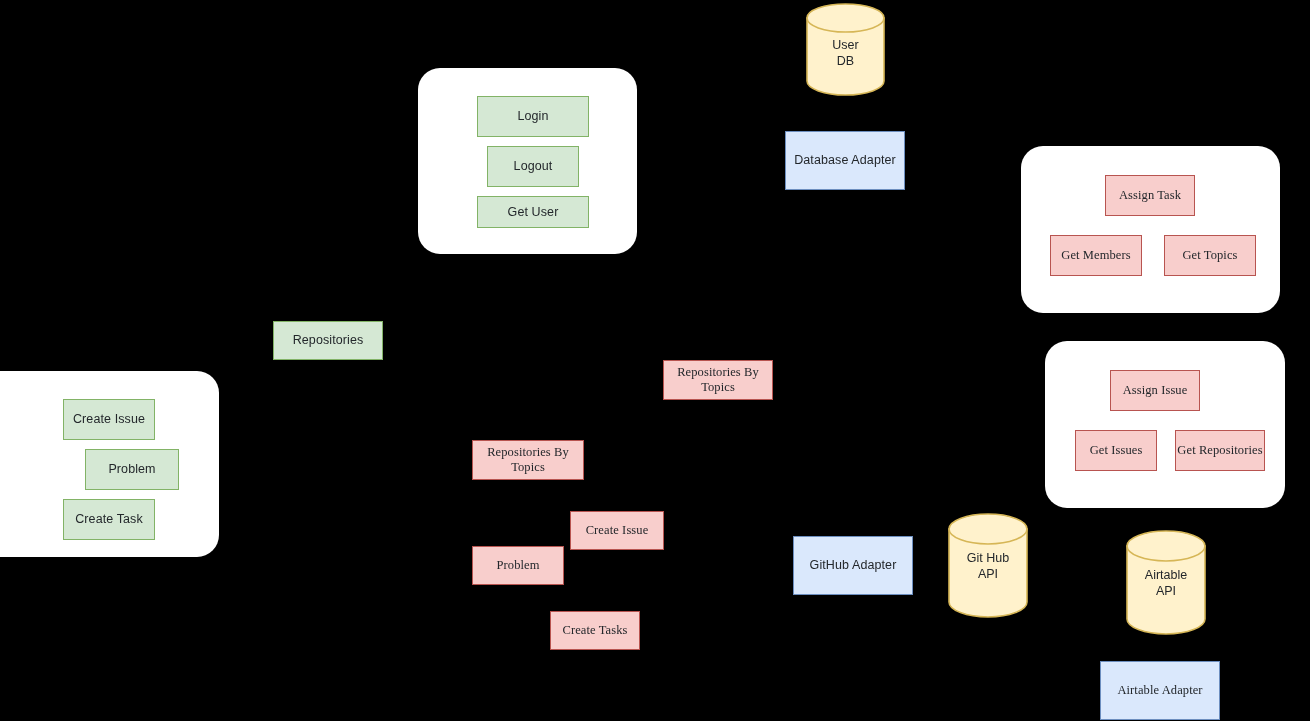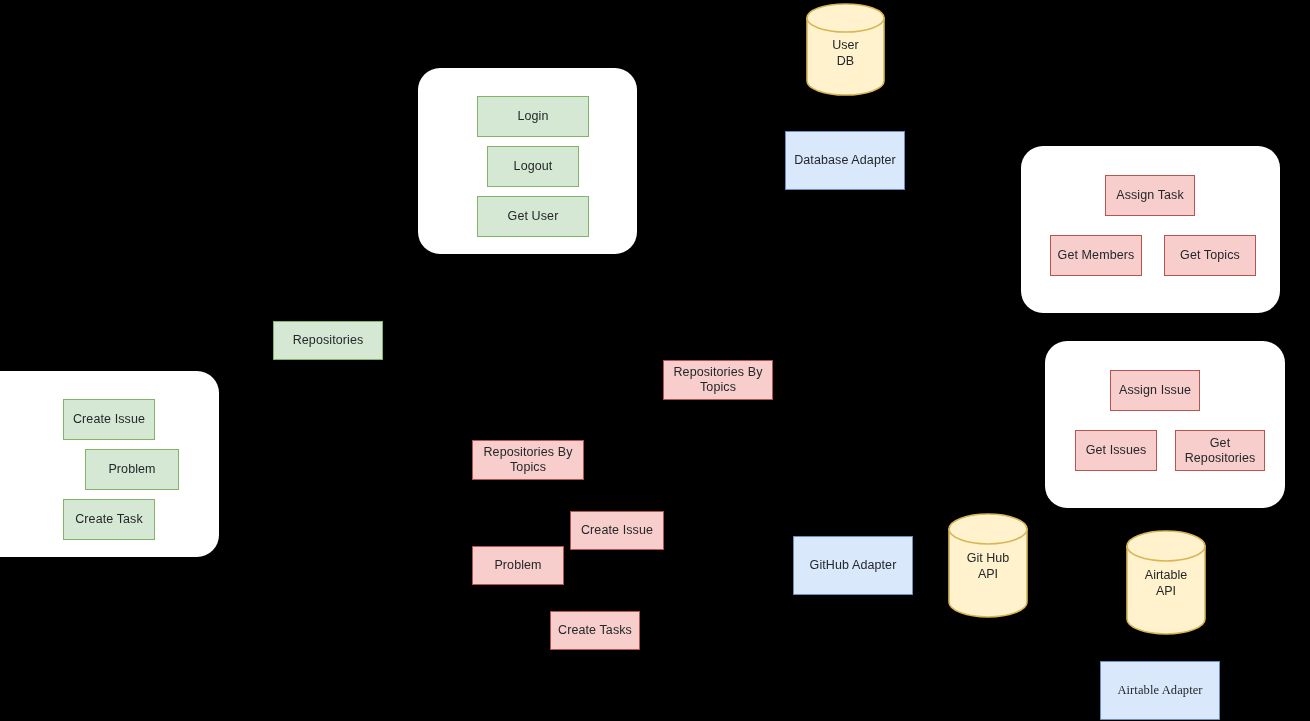--- a/index.html
+++ b/index.html
@@ -34,20 +34,21 @@
     letter-spacing: 0.1px;
   }
   .node.green {
     background: #d5e8d4;
     border: 1px solid #82b366;
     margin-left: 13px;
   }
   .node.pink {
     background: #f8cecc;
     border: 1px solid #b85450;
+    font-family: Liberation Serif, serif;
   }
   .node.blue {
     background: #dae8fc;
     border: 1px solid #6c8ebf;
   }
   .cyl {
     position: absolute;
     box-sizing: border-box;
     text-decoration: underline;
   }
@@ -68,21 +69,21 @@
   }
 </style>
 </head>
 <body>
 
 <div id="canvas">
 
   <div class="panel" style="left:418px; top:68px; width:219px; height:186px;">
     <div class="node green" style="left:46px; top:28px; width:112px; height:41px;">Login</div>
     <div class="node green" style="left:56px; top:78px; width:92px; height:41px;">Logout</div>
-    <div class="node green" style="left:46px; top:128px; width:112px; height:41px;">Get User</div>
+    <div class="node green" style="left:46px; top:128px; width:112px; height:32px;">Get User</div>
   </div>
 
   <div class="panel" style="left:-38px; top:371px; width:257px; height:186px;">
     <div class="node green" style="left:88px; top:28px; width:92px; height:41px;">Create Issue</div>
     <div class="node green" style="left:110px; top:78px; width:94px; height:41px;">Problem</div>
     <div class="node green" style="left:88px; top:128px; width:92px; height:41px;">Create Task</div>
   </div>
 
   <div class="panel" style="left:1021px; top:146px; width:259px; height:167px;">
     <div class="node pink" style="left:84px; top:29px; width:90px; height:41px;">Assign Task</div>

